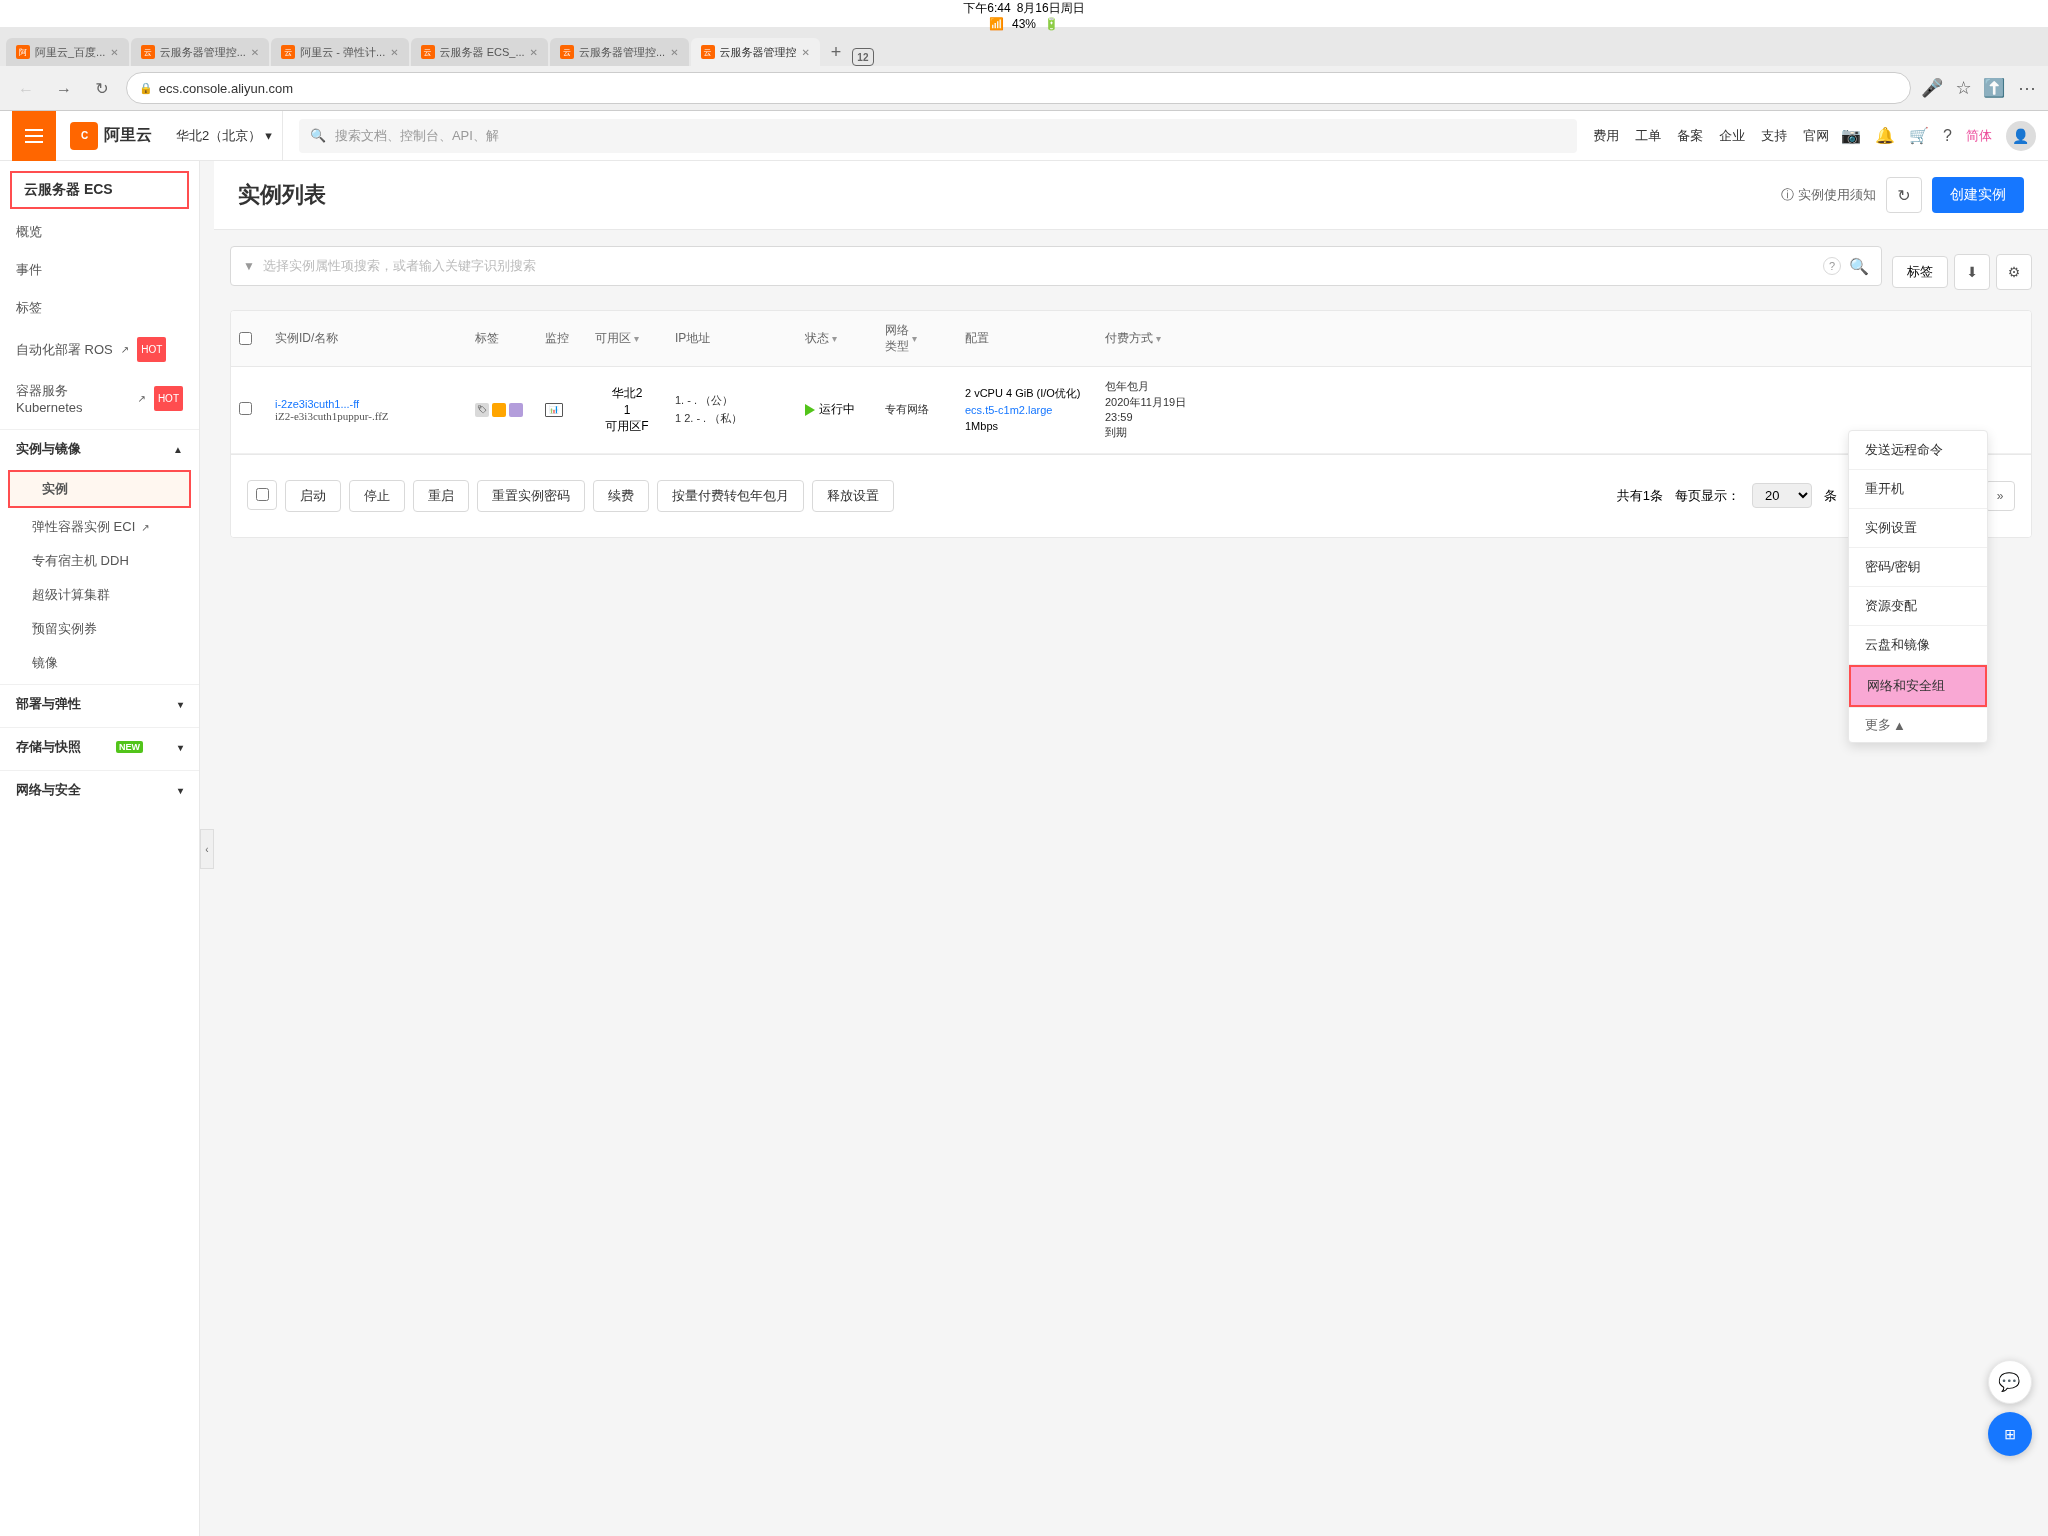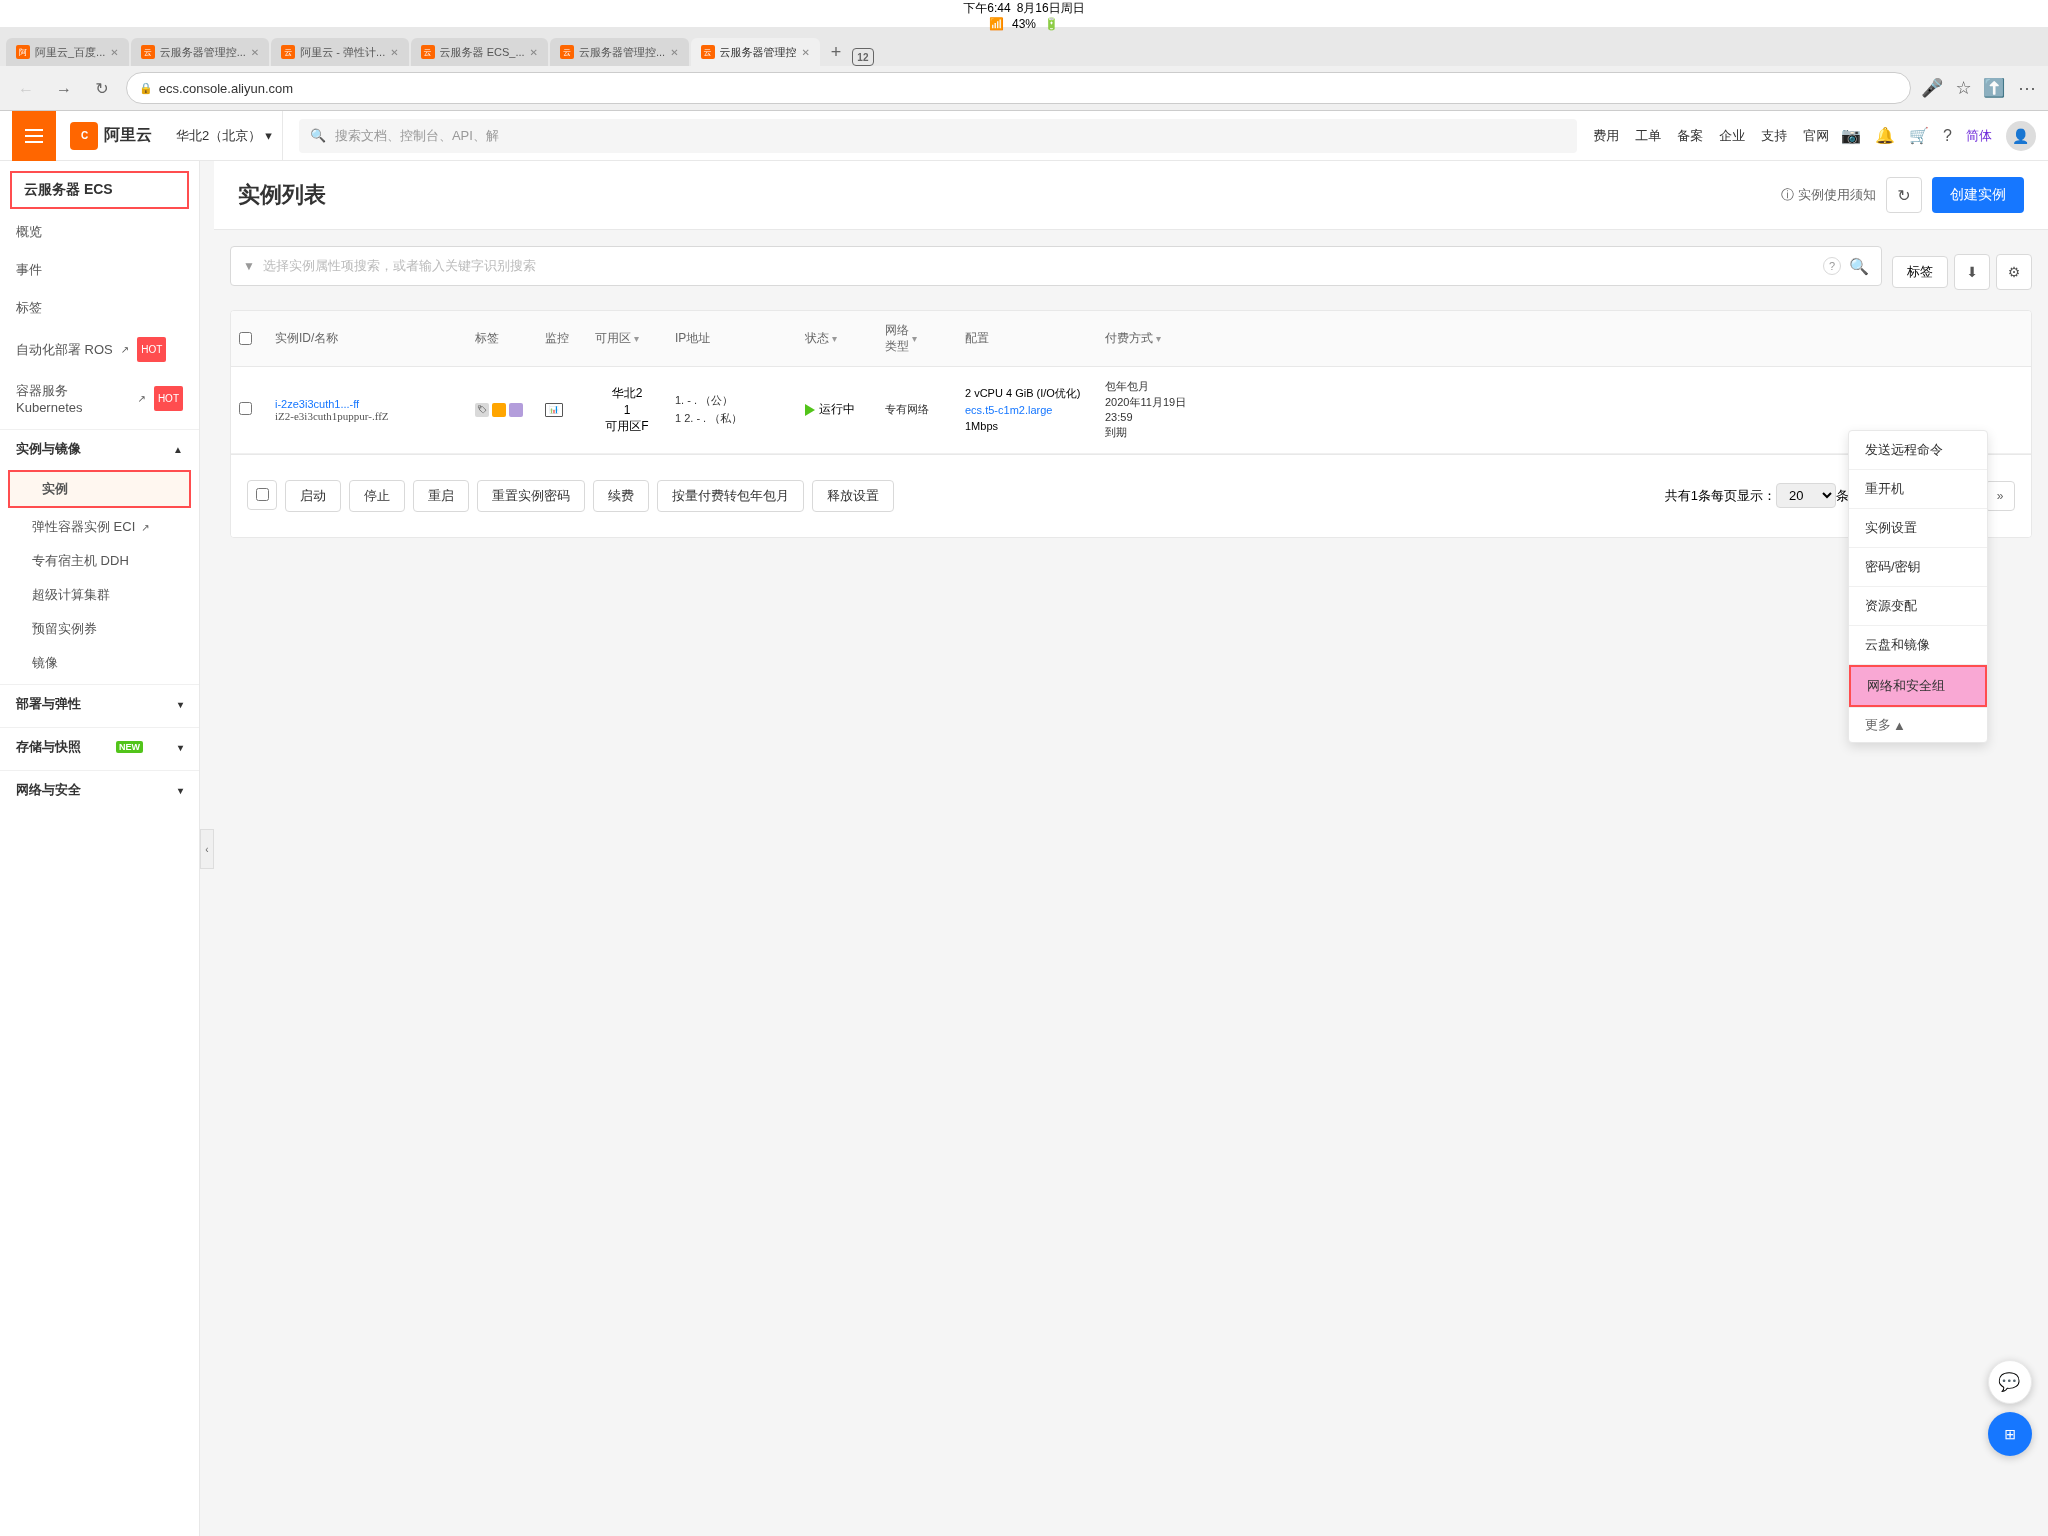--- a/index.html
+++ b/index.html
@@ -103,21 +103,21 @@
     .aliyun-logo { display: flex; align-items: center; gap: 6px; padding: 0 14px; }
     .logo-icon { width: 28px; height: 28px; background: #ff6600; border-radius: 4px; display: flex; align-items: center; justify-content: center; color: white; font-size: 14px; font-weight: bold; }
     .logo-text { font-size: 16px; font-weight: bold; color: #333; }
     .region-selector { display: flex; align-items: center; gap: 4px; padding: 0 10px; border-right: 1px solid #e8e8e8; height: 50px; cursor: pointer; color: #333; font-size: 13px; }
     .search-bar { flex: 1; display: flex; align-items: center; background: #f5f5f5; margin: 0 16px; height: 34px; border-radius: 4px; padding: 0 12px; gap: 8px; color: #999; font-size: 13px; cursor: text; }
     .header-nav { display: flex; gap: 16px; align-items: center; font-size: 13px; color: #333; }
     .header-nav span { cursor: pointer; }
     .header-icons { display: flex; gap: 14px; align-items: center; padding: 0 12px; }
     .header-icon { color: #555; font-size: 16px; cursor: pointer; }
     .user-avatar { width: 30px; height: 30px; border-radius: 50%; background: #ddd; overflow: hidden; display: flex; align-items: center; justify-content: center; font-size: 14px; }
-    .lang-btn { font-size: 13px; color: #6d28d9; cursor: pointer; }
+    .lang-btn { font-size: 13px; color: #ec4899; cursor: pointer; }
 
     
     .main-layout { display: flex; flex: 1; overflow: hidden; }
 
     
     .sidebar {
       width: 200px;
       background: white;
       border-right: 1px solid #e8e8e8;
       overflow-y: auto;
@@ -228,21 +228,21 @@
     .table-bottom {
       background: white;
       border-top: 1px solid #e8e8e8;
       padding: 25px 16px;
       display: flex;
       align-items: center;
       justify-content: space-between;
     }
     .batch-actions { display: flex; gap: 8px; }
     .action-btn { padding: 6px 14px; border: 1px solid #d9d9d9; background: white; border-radius: 4px; font-size: 13px; cursor: pointer; color: #333; }
-    .pagination { display: flex; align-items: center; gap: 0; font-size: 13px; }
+    .pagination { display: flex; align-items: center; gap: 12px; font-size: 13px; }
     .page-size-select { border: 1px solid #d9d9d9; padding: 3px 8px; border-radius: 4px; font-size: 13px; }
     .pagination-nav { display: flex; gap: 4px; }
     .page-btn { width: 30px; height: 30px; border: 1px solid #d9d9d9; background: white; border-radius: 4px; display: flex; align-items: center; justify-content: center; cursor: pointer; font-size: 12px; color: #666; }
     .page-btn.active { background: #1677ff; color: white; border-color: #1677ff; }
     .page-btn.disabled { color: #ccc; cursor: not-allowed; }
 
     
     .context-menu {
       position: absolute;
       right: 60px;

